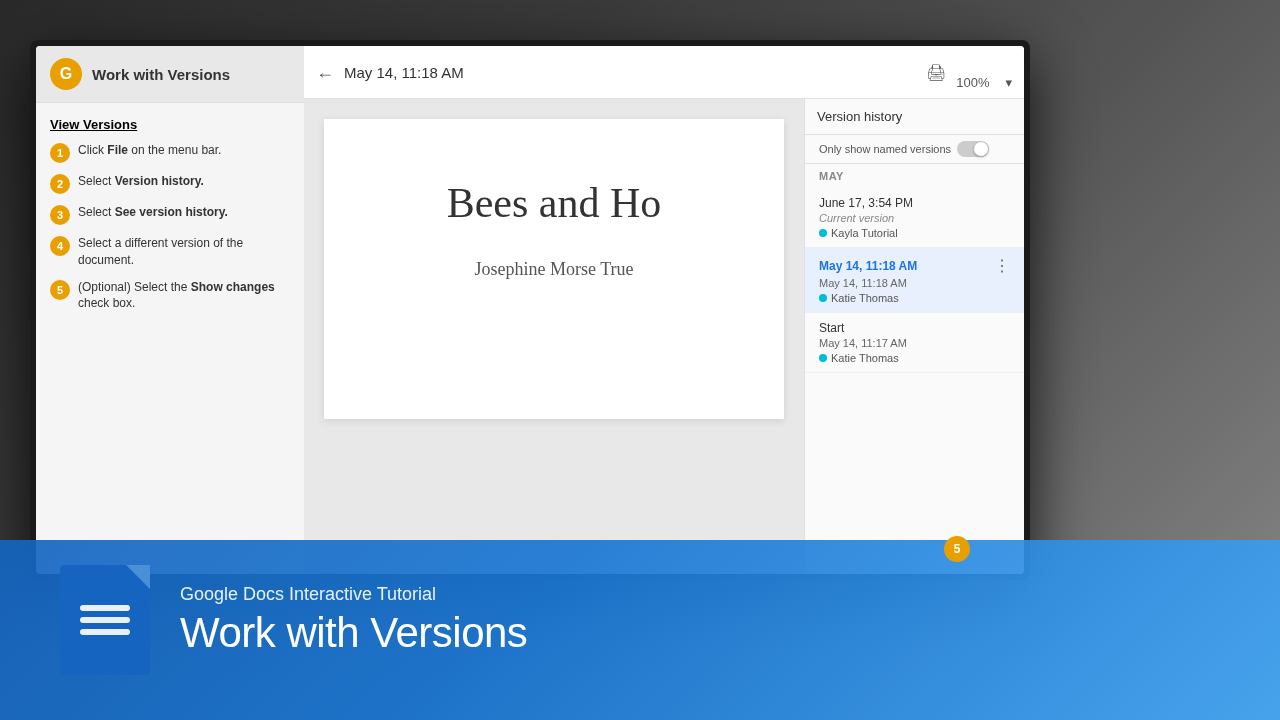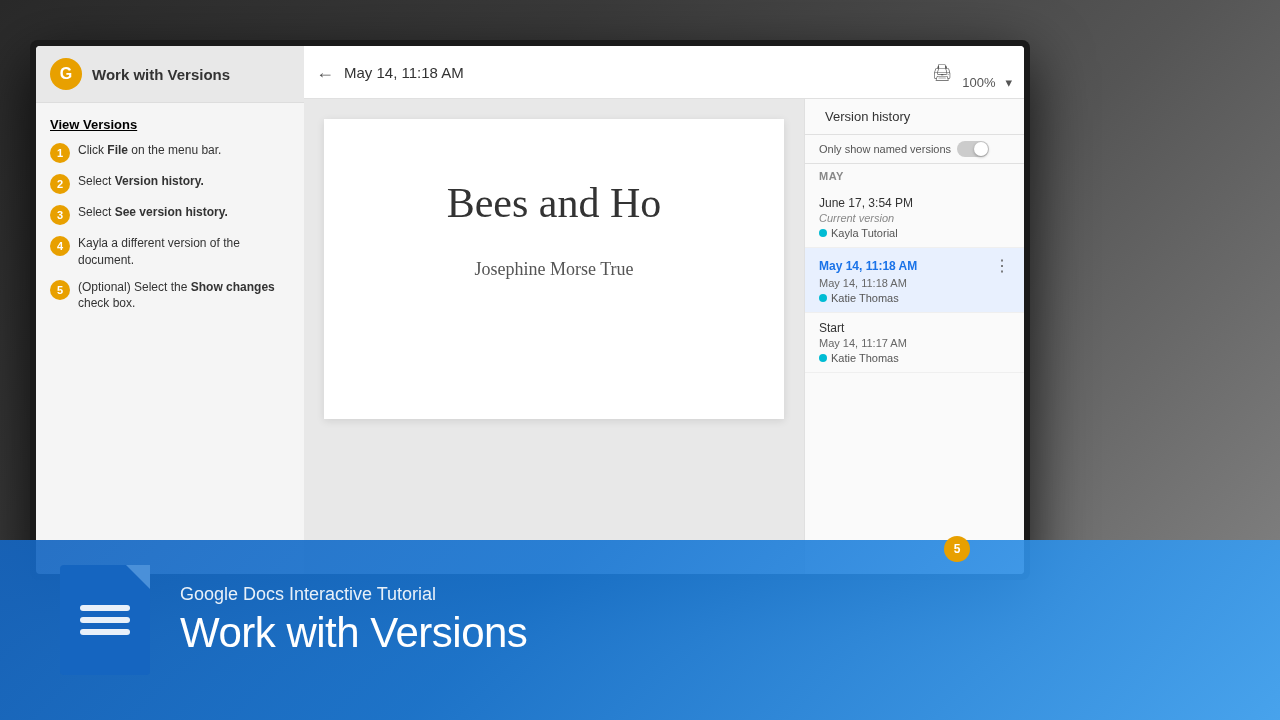--- a/index.html
+++ b/index.html
@@ -150,21 +150,21 @@
 
     .doc-date {
       font-size: 15px;
       color: #333;
       flex: 1;
     }
 
     .zoom-control {
       display: flex;
       align-items: center;
-      gap: 10px;
+      gap: 16px;
       font-size: 13px;
       color: #555;
       margin-top: 21px;
     }
 
     .print-icon {
       font-size: 16px;
       color: #555;
     }
 
@@ -209,21 +209,21 @@
     .version-panel {
       width: 220px;
       background: #fafafa;
       border-left: 1px solid #e0e0e0;
       display: flex;
       flex-direction: column;
       flex-shrink: 0;
     }
 
     .version-panel-header {
-      padding: 10px 20px;
+      padding: 10px 12px;
       border-bottom: 1px solid #e0e0e0;
       display: flex;
       align-items: center;
       justify-content: space-between;
     }
 
     .version-panel-title {
       font-size: 13px;
       font-weight: 500;
       color: #333;
@@ -465,21 +465,21 @@
           <div class="step-text">Select <strong>Version history.</strong></div>
         </div>
 
         <div class="step-item">
           <div class="step-number">3</div>
           <div class="step-text">Select <strong>See version history.</strong></div>
         </div>
 
         <div class="step-item">
           <div class="step-number">4</div>
-          <div class="step-text">Kayla a different version of the document.</div>
+          <div class="step-text">Select a different version of the document.</div>
         </div>
 
         <div class="step-item">
           <div class="step-number">5</div>
           <div class="step-text">(Optional) Select the <strong>Show changes</strong> check box.</div>
         </div>
       </div>
     </div>
 
     <div class="docs-main">

